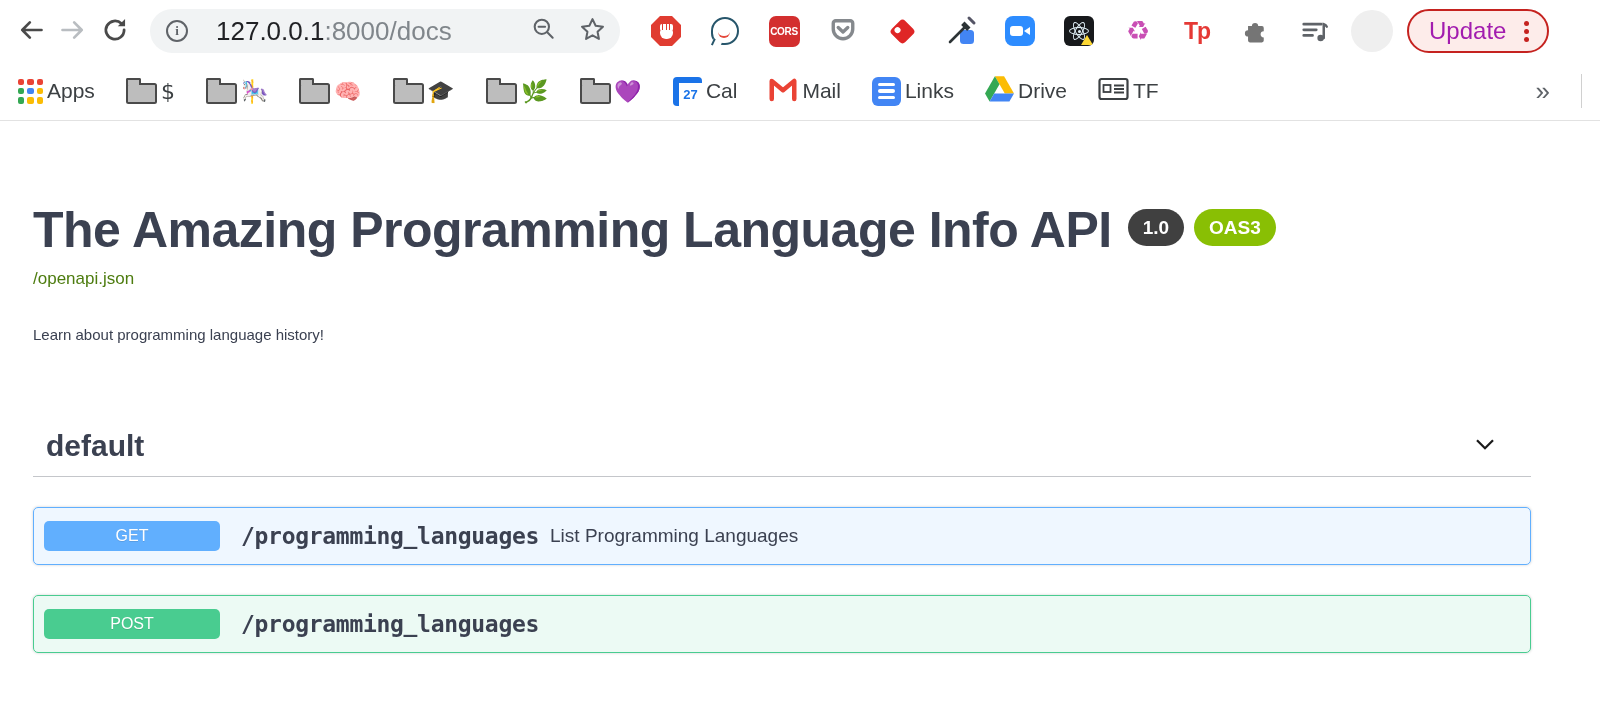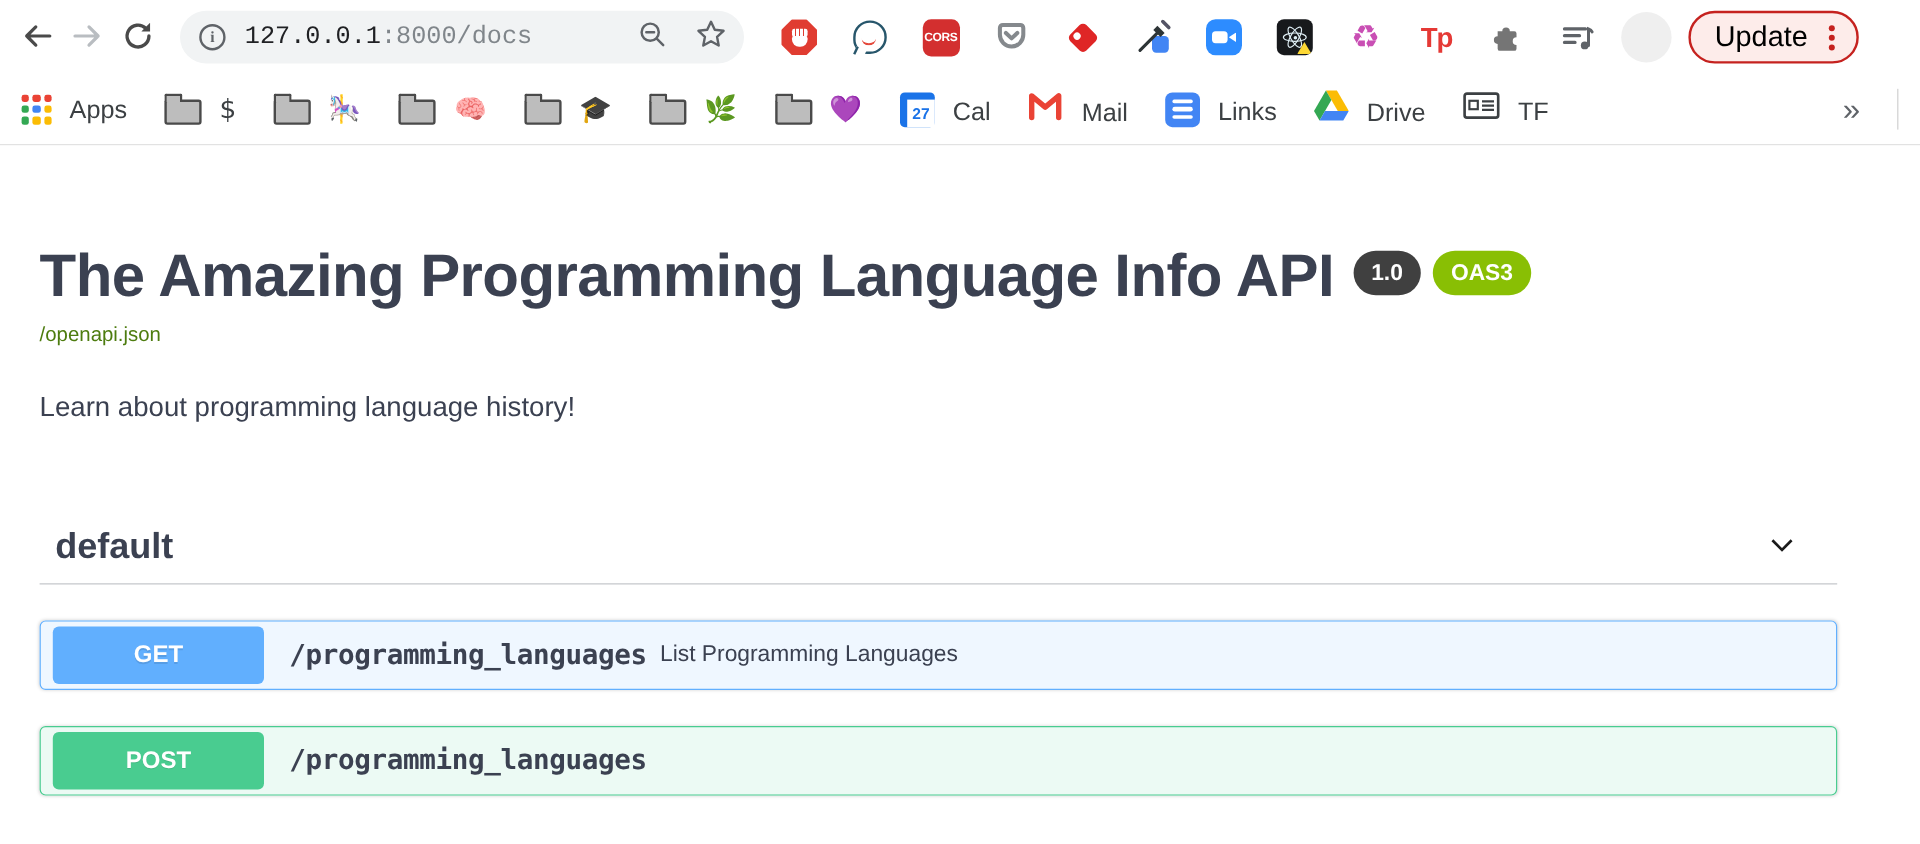--- a/index.html
+++ b/index.html
@@ -5,21 +5,21 @@
   * { margin:0; padding:0; box-sizing:border-box; }
   html,body { width:1600px; height:703px; background:#fff; overflow:hidden;
               font-family:"Liberation Sans","DejaVu Sans",sans-serif; }
 
   
   .toolbar { height:62px; display:flex; align-items:center; padding:0 16px 0 10px; background:#fff; }
   .nav-btn { width:42px; height:42px; border:none; background:transparent; display:flex;
              align-items:center; justify-content:center; border-radius:50%; cursor:pointer; }
   .omnibox { margin-left:14px; width:470px; height:44px; background:#f1f3f4; border-radius:22px;
              display:flex; align-items:center; padding:0 14px 0 16px; }
-  .omnibox .url { font-size:21px; margin-left:16px; white-space:nowrap; flex:1; color:#202124;font-family:Liberation Mono, monospace; }
+  .omnibox .url { font-size:26px; margin-left:28px; white-space:nowrap; flex:1; color:#202124; }
   .omnibox .url .muted { color:#80868b; }
   .info-circle { width:22px; height:22px; border:2px solid #5f6368; border-radius:50%;
                  display:flex; align-items:center; justify-content:center;
                  color:#5f6368; font-size:13px; font-weight:bold; font-family:"Liberation Serif",serif; }
   .ext-row { display:flex; align-items:center; gap:27px; margin-left:30px; }
   .ext { width:32px; height:32px; display:flex; align-items:center; justify-content:center;
          background:transparent; border:none; cursor:pointer; position:relative; }
 
   .adblock { width:30px; height:30px; background:#e03c31; display:flex; align-items:flex-end; justify-content:center;
              clip-path:polygon(30% 0,70% 0,100% 30%,100% 70%,70% 100%,30% 100%,0 70%,0 30%); }
@@ -60,28 +60,28 @@
       radial-gradient(circle at 38% 30%, rgba(255,255,255,.55) 0 12%, rgba(255,255,255,0) 13%),
       radial-gradient(circle at 50% 36%, #e3b astonishing) ,
       radial-gradient(circle at 50% 38%, #e0b68e 0 26%, rgba(0,0,0,0) 27%),
       radial-gradient(ellipse at 50% 108%, #2c2c31 0 46%, rgba(0,0,0,0) 47%),
       radial-gradient(circle at 50% 30%, #3b2f2a 0 42%, rgba(0,0,0,0) 43%),
       linear-gradient(#ccd6d3,#9db1ad);
   }
 
   .update-btn { margin-left:14px; height:44px; padding:0 14px 0 20px; display:flex; align-items:center; gap:14px;
                 background:#fdecea; border:2.5px solid #c5221f; border-radius:22px; cursor:pointer; }
-  .update-btn .label { color:#000000; font-size:24px; }
+  .update-btn .label { color:#a21caf; font-size:24px; }
   .kebab { width:5px; height:5px; background:#c5221f; border-radius:50%;
            box-shadow:0 -8px 0 #c5221f, 0 8px 0 #c5221f; margin:0 4px; }
 
   
   .bookmarks { height:59px; display:flex; align-items:center; padding:0 18px; gap:31px;
                border-bottom:1px solid #e2e2e2; background:#fff; }
-  .bm { display:flex; align-items:flex-end; gap:15px; font-size:21px; color:#3c4043; cursor:pointer;
+  .bm { display:flex; align-items:center; gap:4px; font-size:21px; color:#3c4043; cursor:pointer;
         background:none; border:none; white-space:nowrap; }
   .apps-grid { width:25px; height:25px; display:grid; grid-template-columns:repeat(3,1fr); gap:3px; }
   .apps-grid i { border-radius:2px; }
   .folder { width:31px; height:21px; background:#bdbdbd; border:2px solid #4a4a4a; border-radius:2.5px; position:relative; margin-top:4px; }
   .folder::before { content:""; position:absolute; top:-7px; left:-2px; width:11px; height:5px;
                     background:#bdbdbd; border:2px solid #4a4a4a; border-bottom:none; border-radius:2px 2px 0 0; }
   .emoji-label { font-size:22px; font-family:"DejaVu Sans",sans-serif; }
   .cal-icon { width:29px; height:29px; background:#1a73e8; border-radius:4px; display:flex; align-items:flex-end; justify-content:flex-end; }
   .cal-inner { width:23px; height:23px; background:#fff; display:flex; align-items:center; justify-content:center;
                font-size:13px; font-weight:bold; color:#1a73e8; }
@@ -94,35 +94,35 @@
 
   
   .content { padding:82px 69px 0 33px; }
   .title-row { display:flex; align-items:flex-start; white-space:nowrap; }
   .api-title { font-size:50px; font-weight:bold; color:#3b4151; letter-spacing:-.5px; line-height:1.1; }
   .pill { display:inline-flex; align-items:center; height:37px; padding:0 15px; border-radius:19px;
           color:#fff; font-size:19px; font-weight:bold; margin-top:6px; }
   .pill.version { background:#404040; margin-left:16px; }
   .pill.oas { background:#89bf04; margin-left:10px; }
   .spec-link { display:inline-block; margin-top:11px; font-size:17px; color:#4d7c0f; text-decoration:none; }
-  .api-desc { margin-top:37px; font-size:23px; color:#3b4151; }
+  .api-desc { margin-top:37px; font-size:15px; color:#3b4151; }
 
   .tag-section { margin-top:72px; }
   .tag-header { display:flex; align-items:center; padding:6px 30px 6px 13px; cursor:pointer;
                 border-bottom:1px solid rgba(59,65,81,.3); height:62px; }
   .tag-name { font-size:30px; font-weight:bold; color:#3b4151; }
   .tag-header .spacer { flex:1; }
   .expand-btn { background:none; border:none; cursor:pointer; display:flex; align-items:center; }
 
   .opblock { display:flex; align-items:center; height:58px; border-radius:5px; margin-top:30px;
              box-shadow:0 0 3px rgba(0,0,0,.19); cursor:pointer; padding:0 10px; }
   .opblock.get  { background:rgba(97,175,254,.1);  border:1.5px solid #61affe; }
   .opblock.post { background:rgba(73,204,144,.1); border:1.5px solid #49cc90; }
-  .op-method { min-width:176px; height:48px; border-radius:5px; display:flex; align-items:center; justify-content:center;
-               color:#fff; font-size:20px; font-weight:bold; text-shadow:0 1px 0 rgba(0,0,0,.1); }
+  .op-method { min-width:176px; height:30px; border-radius:5px; display:flex; align-items:center; justify-content:center;
+               color:#fff; font-size:16px; font-weight:normal; text-shadow:0 1px 0 rgba(0,0,0,.1); }
   .get  .op-method { background:#61affe; }
   .post .op-method { background:#49cc90; }
   .op-path { margin-left:21px; font-family:"DejaVu Sans Mono","Liberation Mono",monospace;
              font-size:23px; font-weight:bold; color:#3b4151; letter-spacing:-.3px; }
   .op-summary { margin-left:11px; font-size:19px; color:#3b4151; }
 </style>
 </head>
 <body>
 
 <div>

